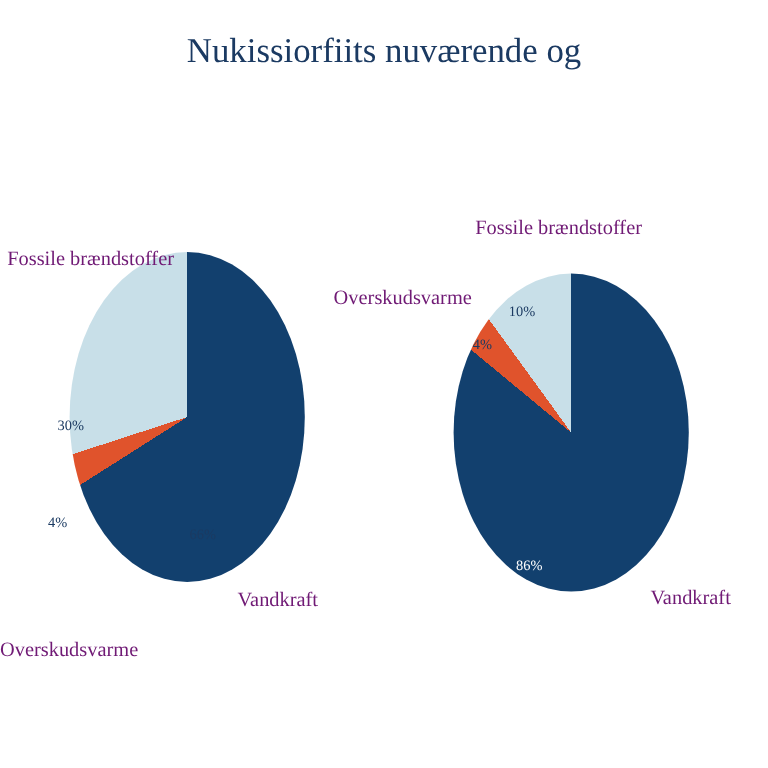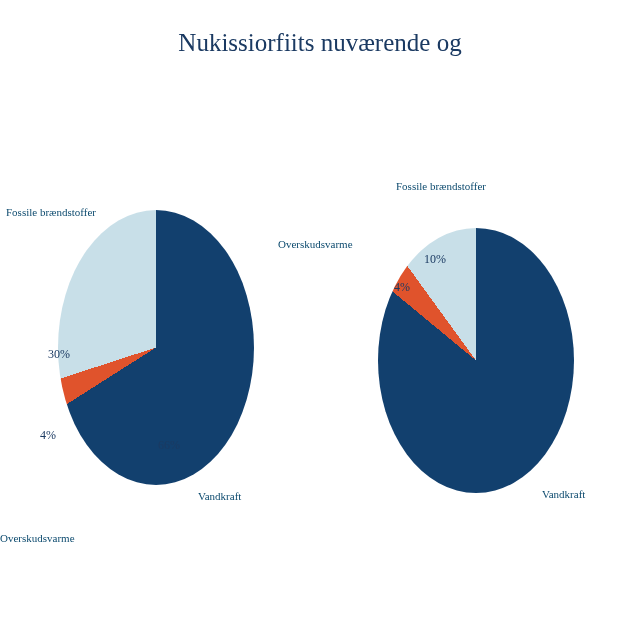--- a/index.html
+++ b/index.html
@@ -18,21 +18,21 @@
     position: absolute;
     inset: 0;
   }
   .title {
     position: absolute;
     top: 24px;
     left: 0;
     width: 640px;
     text-align: center;
     color: #1b3a62;
-    font-size: 25px;
+    font-size: 29px;
     line-height: 38px;
     font-family: "Liberation Serif", serif;
   }
   .title .line {
     display: block;
   }
   .charts {
     position: absolute;
     top: 170px;
     left: 0;
@@ -60,22 +60,22 @@
   }
   .pie-right {
     left: 58px;
     top: 58px;
     width: 196px;
     height: 265px;
   }
 
   .label {
     position: absolute;
-    color: #0c4a6e;
-    font-size: 11px;
+    color: #701a75;
+    font-size: 17px;
     font-family: "Liberation Serif", serif;
     white-space: nowrap;
     text-align: center;
   }
   .value-label {
     position: absolute;
     font-size: 12px;
     font-family: "Liberation Serif", serif;
     white-space: nowrap;
   }
@@ -90,21 +90,21 @@
   .l-v30 { left: 48px; top: 130px; margin-top: 47px; }
   .l-v4  { left: 40px; top: 258px; }
   .l-v66 { left: 158px; top: 268px; }
 
   
   .r-fossile { left: 76px; top: 10px; }
   .r-overskud { left: -42px; top: 68px; }
   .r-vandkraft { left: 222px; top: 318px; }
   .r-v10 { left: 104px; top: 82px; }
   .r-v4  { left: 74px; top: 110px; }
-  .r-v86 { left: 110px; top: 318px; }
+  .r-v86 { left: 110px; top: 294px; }
 </style>
 </head>
 <body>
 
 <div class="slide">
 
   <div class="title">
     <span class="line">Nukissiorfiits nuværende og</span>
   </div>
 

